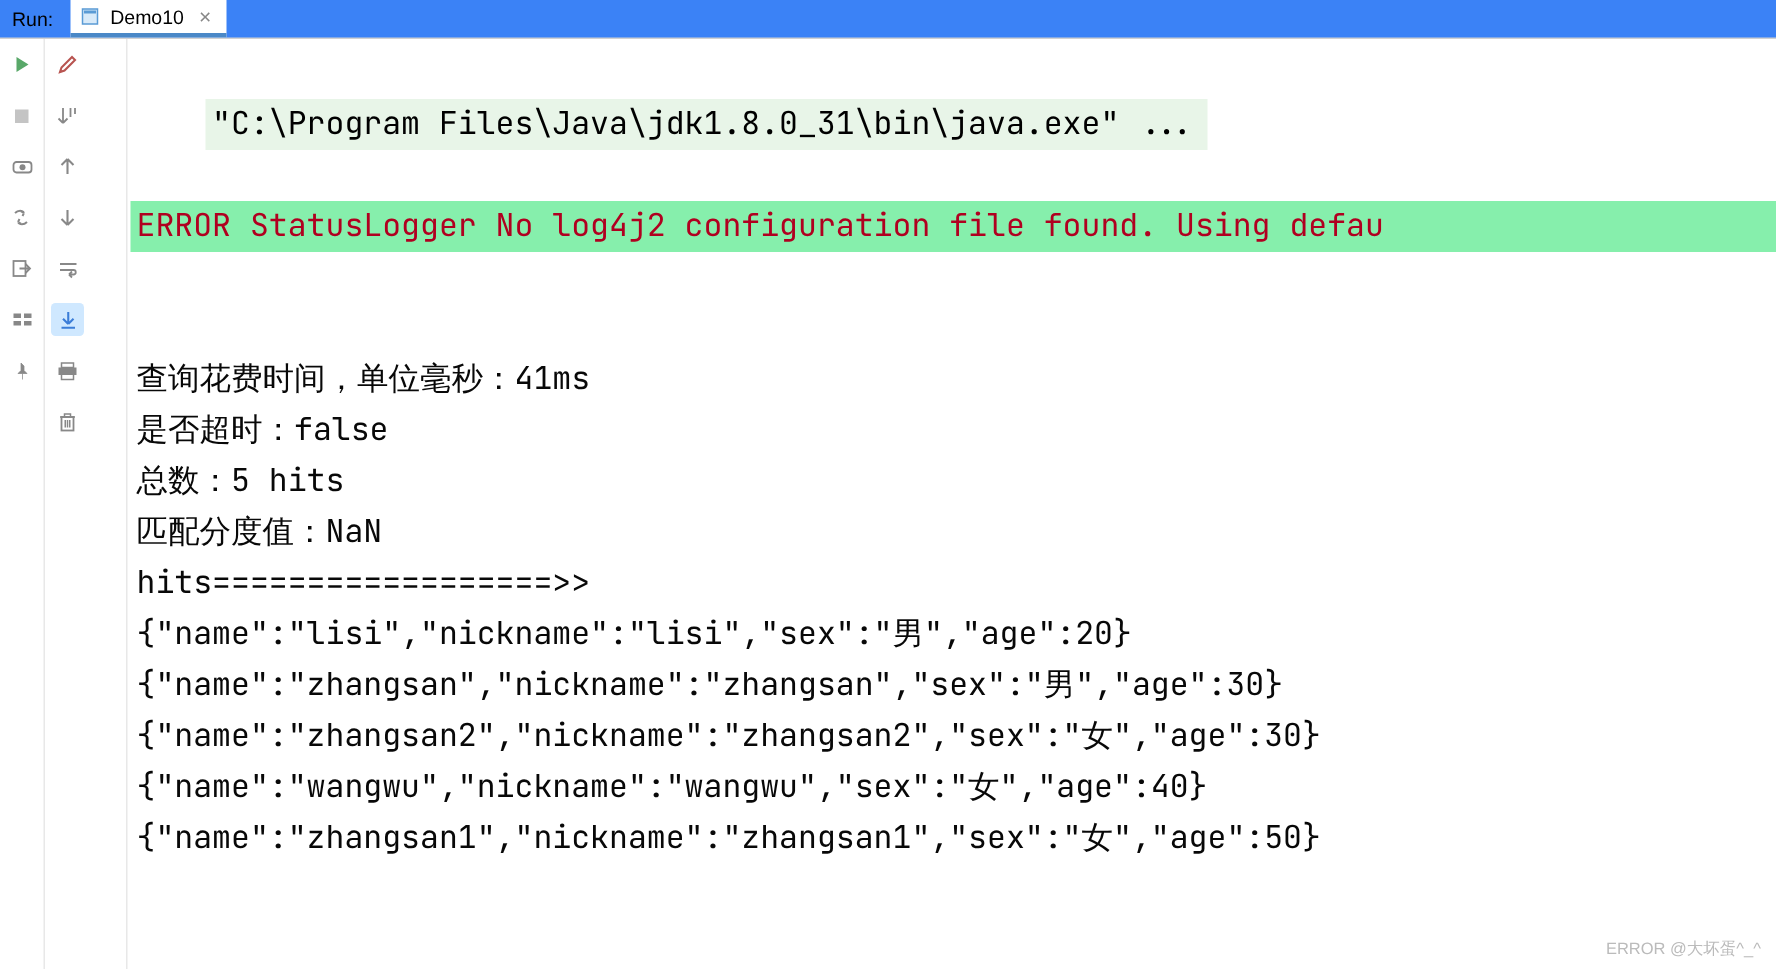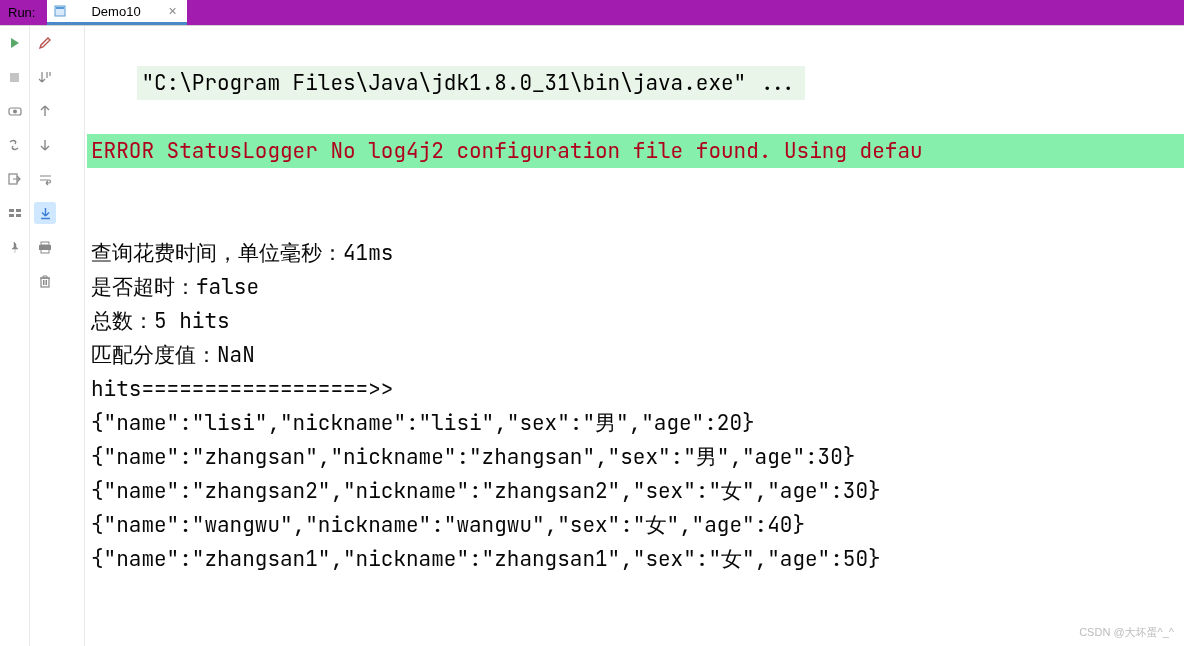--- a/index.html
+++ b/index.html
@@ -10,35 +10,35 @@
       color: #000;
       width: 1184px;
       height: 646px;
       overflow: hidden;
     }
     .header {
       display: flex;
       align-items: center;
       height: 26px;
       border-bottom: 1px solid #d1d1d1;
-      background: #a21caf;
+      background: #3b82f6;
     }
     .run-label {
       padding: 0 8px;
       color: #000;
       font-size: 13px;
     }
     .tab {
       display: flex;
       align-items: center;
       height: 100%;
       padding: 0 10px 0 6px;
       background: #fff;
       border-bottom: 3px solid #4a88c7;
-      gap: 24px;
+      gap: 6px;
       margin-left: 4px;
     }
     .tab-icon {
       width: 14px;
       height: 14px;
       display: inline-flex;
       align-items: center;
       justify-content: center;
     }
     .tab-label {
@@ -222,13 +222,13 @@
   </div>
 
   <div class="console">
     <div class="line cmd">"C:\Program Files\Java\jdk1.8.0_31\bin\java.exe" ...</div>
     <div class="line err">ERROR StatusLogger No log4j2 configuration file found. Using defau</div>
     <div id="console-lines"><div class="line">查询花费时间，单位毫秒：41ms</div><div class="line">是否超时：false</div><div class="line">总数：5 hits</div><div class="line">匹配分度值：NaN</div><div class="line">hits==================&gt;&gt;</div><div class="line">{"name":"lisi","nickname":"lisi","sex":"男","age":20}</div><div class="line">{"name":"zhangsan","nickname":"zhangsan","sex":"男","age":30}</div><div class="line">{"name":"zhangsan2","nickname":"zhangsan2","sex":"女","age":30}</div><div class="line">{"name":"wangwu","nickname":"wangwu","sex":"女","age":40}</div><div class="line">{"name":"zhangsan1","nickname":"zhangsan1","sex":"女","age":50}</div><div class="line"></div></div>
     <div class="line exit">Process finished with exit code 0</div>
   </div>
 </div>
 
-<div class="watermark">CSDN @大坏蛋^_^</div>
+<div class="watermark">ERROR @大坏蛋^_^</div>
 
 </body></html>

